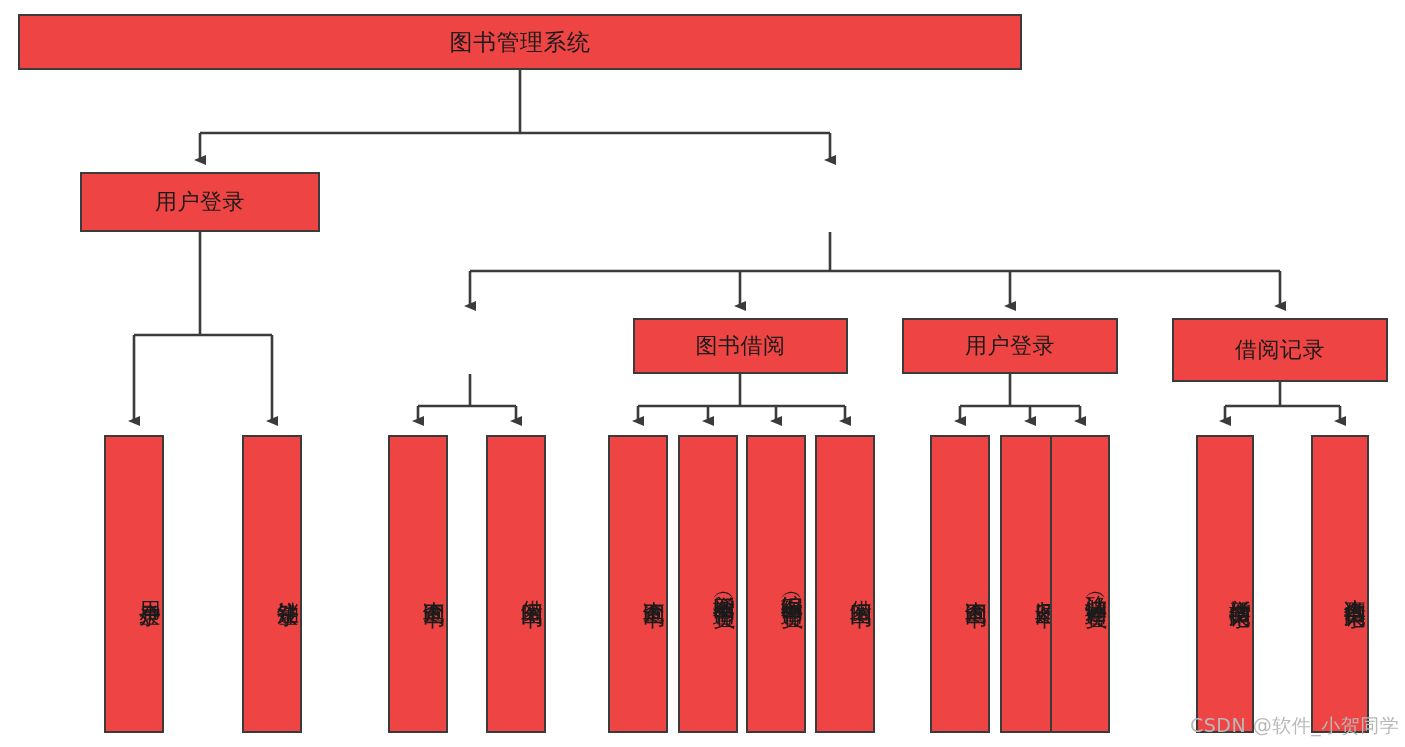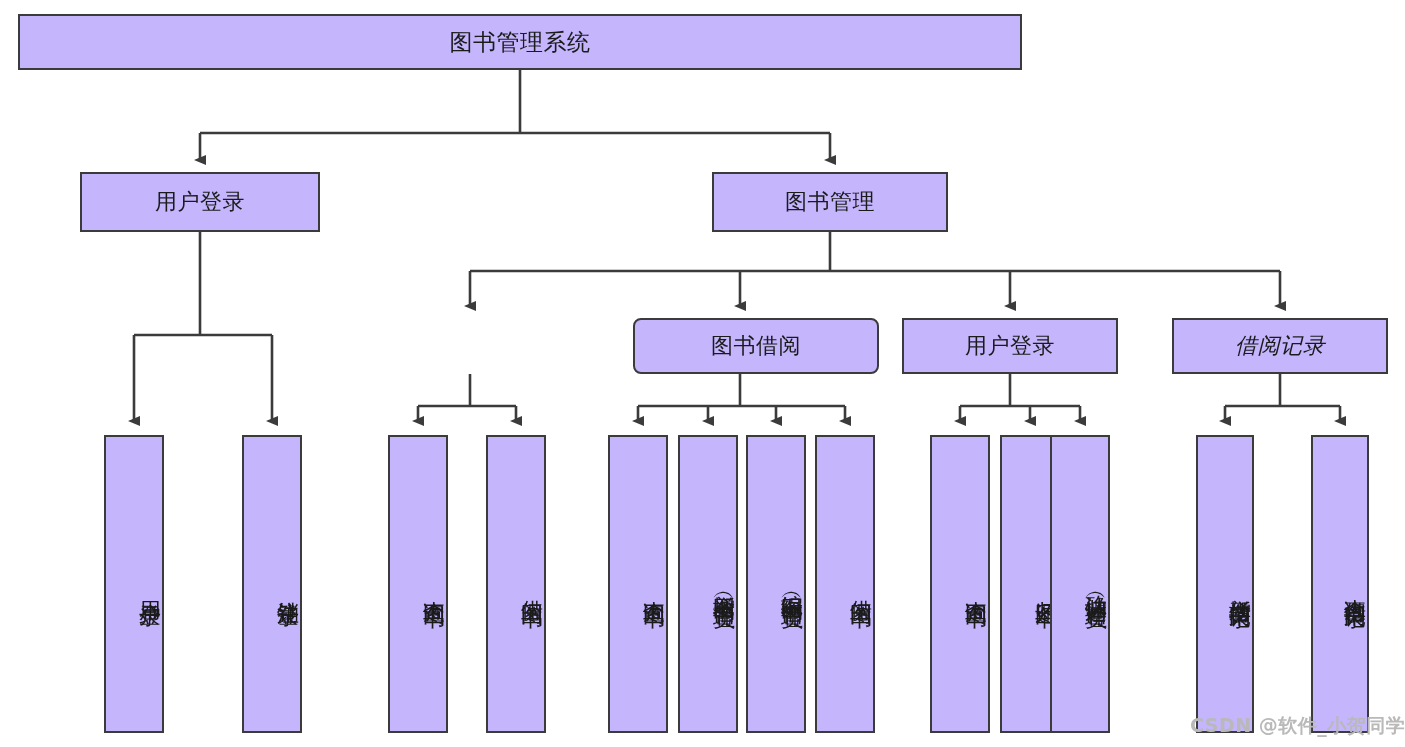--- a/index.html
+++ b/index.html
@@ -14,21 +14,21 @@
     position: relative;
     width: 1405px;
     height: 747px;
     background: #ffffff;
     overflow: hidden;
   }
   .node {
     position: absolute;
     box-sizing: border-box;
     border: 2px solid #3b3b3b;
-    background: #c4b5fd;
+    background: #ef4444;
     display: flex;
     align-items: center;
     justify-content: center;
     color: #1b1b1b;
     line-height: 1.08;
   }
   .node.horiz {
     font-size: 22px;
     letter-spacing: 0.5px;
   }
@@ -115,28 +115,27 @@
       <path d="M1225,406 L1340,406"></path>
       <path d="M1225,406 L1225,421" marker-end="url(#arrow)"></path>
       <path d="M1340,406 L1340,421" marker-end="url(#arrow)"></path>
     </g>
   </svg>
 
   <div class="node horiz" id="root-node" style="left:18px; top:14px; width:1004px; height:56px;">图书管理系统</div>
 
   <div class="node horiz" style="left:80px; top:172px; width:240px; height:60px;">用户登录</div>
 
-  <div class="node horiz" style="left:712px; top:172px; width:236px; height:60px;">图书管理</div>
 
 
-  <div class="node horiz" style="left:633px; top:318px; width:246px; height:56px;border-radius:8px;">图书借阅</div>
+  <div class="node horiz" style="left:633px; top:318px; width:215px; height:56px;">图书借阅</div>
 
   <div class="node horiz" style="left:902px; top:318px; width:216px; height:56px;">用户登录</div>
 
-  <div class="node horiz" style="left:1172px; top:318px; width:216px; height:56px;font-style:italic;">借阅记录</div>
+  <div class="node horiz" style="left:1172px; top:318px; width:216px; height:64px;">借阅记录</div>
 
   <div class="node vert" style="left:104px; top:435px; width:60px; height:298px;">用户登录</div>
 
   <div class="node vert" style="left:242px; top:435px; width:60px; height:298px;">注销登录</div>
 
   <div class="node vert" style="left:388px; top:435px; width:60px; height:298px;">查询图书</div>
 
   <div class="node vert" style="left:486px; top:435px; width:60px; height:298px;">借阅图书</div>
 
   <div class="node vert" style="left:608px; top:435px; width:60px; height:298px;">查询图书</div>
@@ -150,15 +149,15 @@
   <div class="node vert" style="left:930px; top:435px; width:60px; height:298px;">查询图书</div>
 
   <div class="node vert" style="left:1000px; top:435px; width:60px; height:298px;">归还图书</div>
 
   <div class="node vert pad-top" style="left:1050px; top:435px; width:60px; height:298px;">确认归还（管理员）</div>
 
   <div class="node vert" style="left:1196px; top:435px; width:58px; height:298px;">新增借阅记录</div>
 
   <div class="node vert" style="left:1311px; top:435px; width:58px; height:298px;">查询借阅记录</div>
 
-  <div class="watermark" style="left:1190px; top:713px;font-weight:bold;">CSDN @软件_小贺同学</div>
+  <div class="watermark" style="left:1190px; top:713px;">CSDN @软件_小贺同学</div>
 
 </div>
 
 </body></html>

